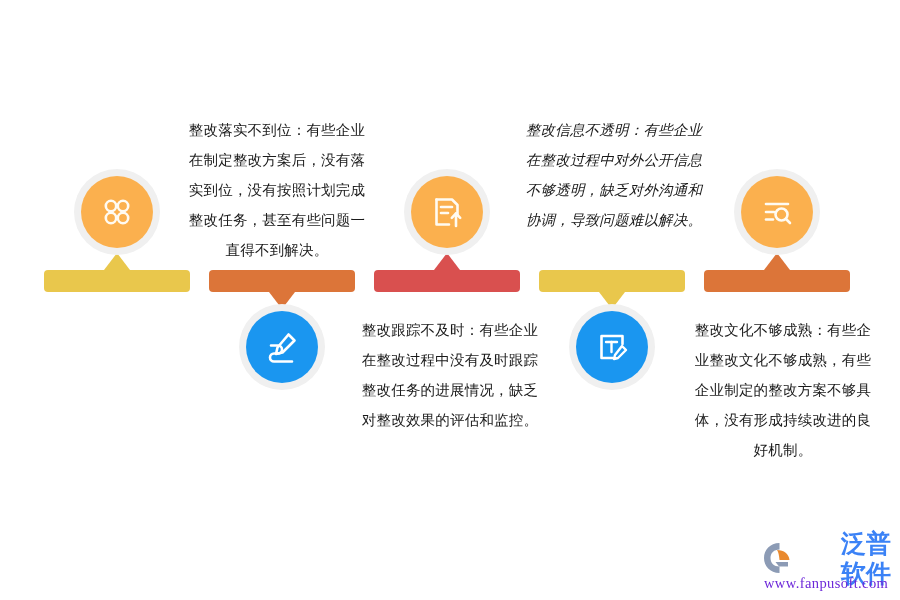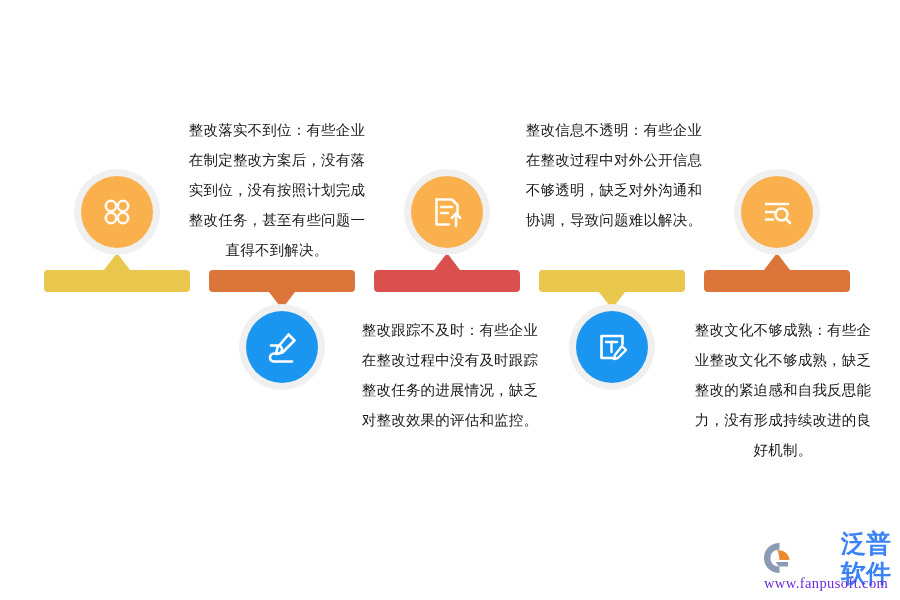--- a/index.html
+++ b/index.html
@@ -178,23 +178,23 @@
         <path d="M29 27 L33 31" stroke="#fffbf2" stroke-width="2.6" stroke-linecap="round"></path>
       </svg>
     </span>
   </div>
 
 
   <div class="tblock" style="left:360px; top:315px; width:180px;">整改跟踪不及时：有些企业在整改过程中没有及时跟踪整改任务的进展情况，缺乏对整改效果的评估和监控。</div>
 
   <div class="tblock" style="left:186px; top:115px; width:182px;">整改落实不到位：有些企业在制定整改方案后，没有落实到位，没有按照计划完成整改任务，甚至有些问题一直得不到解决。</div>
 
-  <div class="tblock" style="left:524px; top:115px; width:180px;">整改信息不透明：有些企业在整改过程中对外公开信息不够透明，缺乏对外沟通和协调，导致问题难以解决。</div>
-
-  <div class="tblock" style="left:690px; top:315px; width:186px;">整改文化不够成熟：有些企业整改文化不够成熟，缺乏整改的紧迫感和自我反思能力，没有形成持续改进的良好机制。</div>
+  <div class="tblock" style="left:524px; top:115px; width:180px;font-style:italic;">整改信息不透明：有些企业在整改过程中对外公开信息不够透明，缺乏对外沟通和协调，导致问题难以解决。</div>
+
+  <div class="tblock" style="left:690px; top:315px; width:186px;">整改文化不够成熟：有些企业整改文化不够成熟，有些企业制定的整改方案不够具体，没有形成持续改进的良好机制。</div>
 
   <div class="logo">
     <div class="logo-row">
       <span class="logo-mark">
         <svg width="36" height="34" viewBox="0 0 36 34" fill="none">
           <path d="M17.5 2 C8 2 2 9 2 17 C2 25 8 32 17.5 32 L17.5 25.5 C12 25.5 8.5 22 8.5 17 C8.5 12 12 8.5 17.5 8.5 Z" fill="#8c9bb5"></path>
           <path d="M15 9 C22 9 27 13 27.5 19 L17.5 19 C17 14.5 16.5 11 15 9 Z" fill="#e98a2f"></path>
           <path d="M13.5 21 L26 21 L26 25.5 L17 25.5 Z" fill="#8c9bb5"></path>
         </svg>
       </span>

